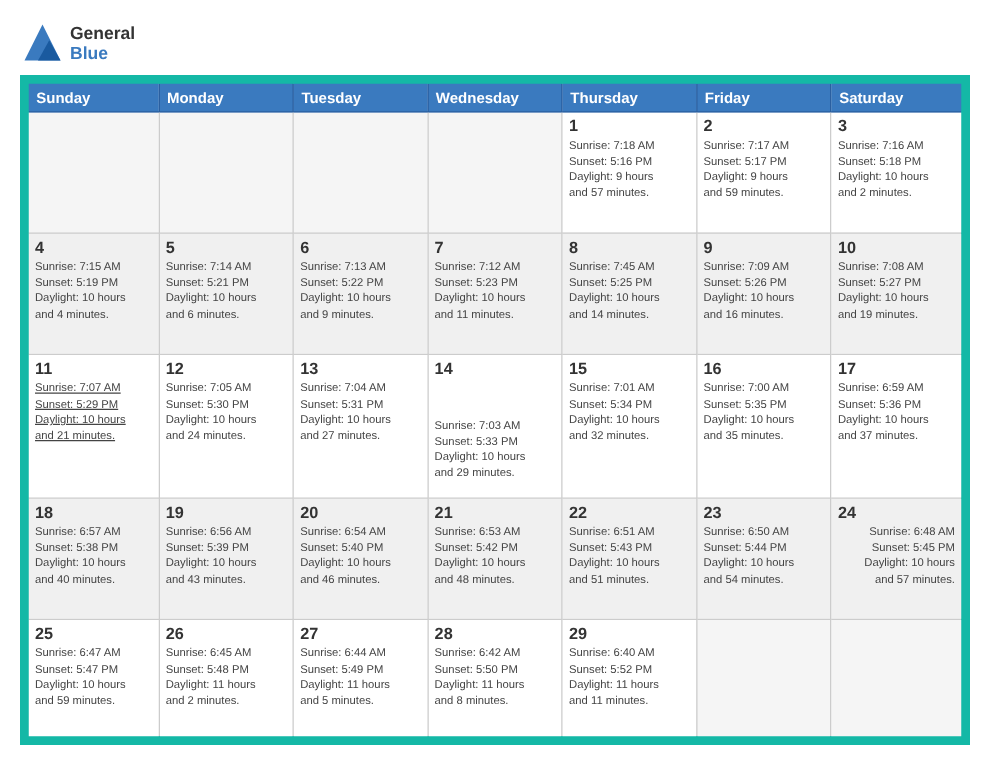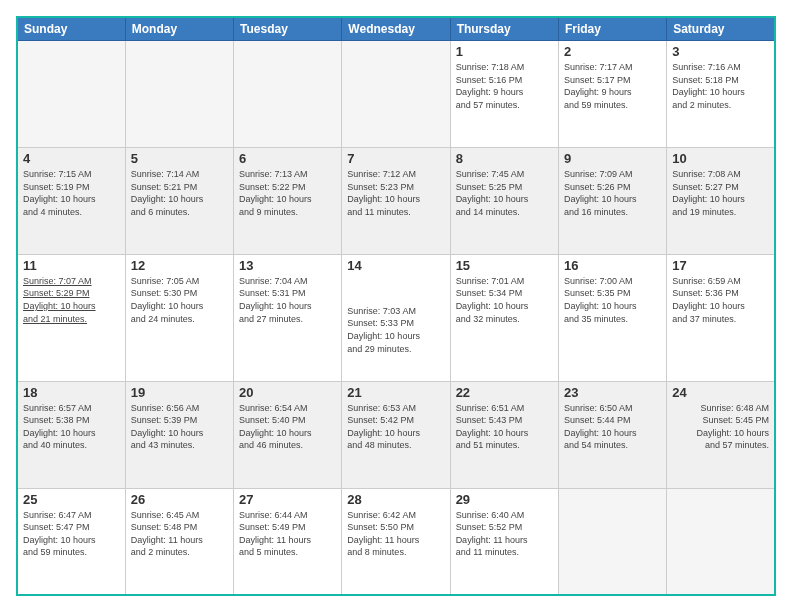--- a/index.html
+++ b/index.html
@@ -39,21 +39,21 @@
       font-size: 32px;
       font-weight: bold;
       color: #333;
     }
     .subtitle {
       font-size: 14px;
       color: #555;
     }
     .calendar {
       flex: 1;
-      border: 2px solid #14b8a6;
+      border: 7px solid #14b8a6;
       border-collapse: collapse;
       width: 100%;
       table-layout: fixed;
     }
     .calendar th {
       background: #3a7abf;
       color: #fff;
       text-align: left;
       padding: 4px 6px;
       font-size: 12px;
@@ -84,20 +84,36 @@
       line-height: 1.4;
     }
     .row-shaded td {
       background: #f0f0f0;
     }
   </style>
 </head>
 <body>
 
 <div class="page">
+  <div class="header">
+    <div class="logo">
+      <svg class="logo-icon" viewBox="0 0 40 40">
+        <polygon points="20,4 36,36 4,36" fill="#3a7abf"></polygon>
+        <polygon points="26,18 36,36 16,36" fill="#1a5a9f"></polygon>
+      </svg>
+      <div>
+        <div style="font-size:14px;font-weight:bold;color:#333;">General</div>
+        <div style="font-size:14px;font-weight:bold;color:#3a7abf;">Blue</div>
+      </div>
+    </div>
+    <div class="title-block">
+      <div class="month-title"></div>
+      <div class="subtitle"></div>
+    </div>
+  </div>
 
   <table class="calendar">
     <thead>
       <tr>
       <th>Sunday</th>
           <th>Monday</th>
           <th>Tuesday</th>
           <th>Wednesday</th>
           <th>Thursday</th>
           <th>Friday</th>

